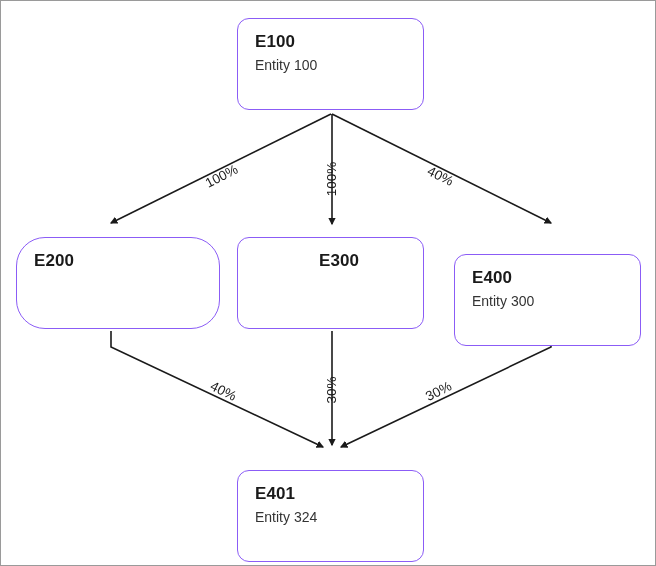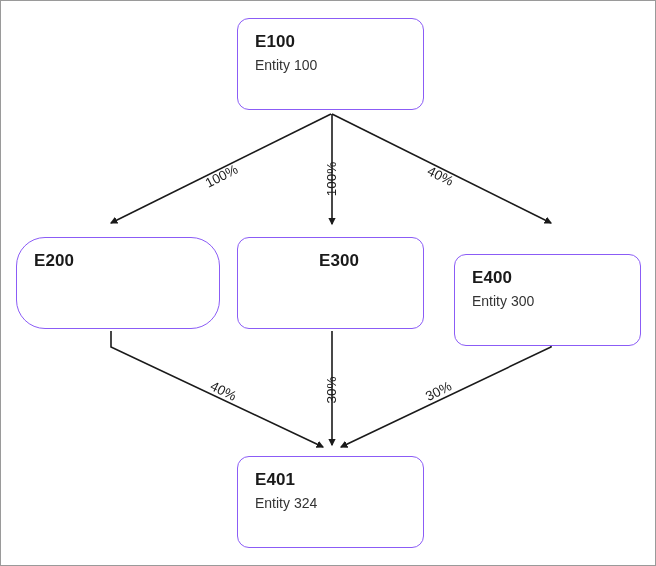--- a/index.html
+++ b/index.html
@@ -100,18 +100,18 @@
 
   <div class="node" style="left:236px; top:236px; width:187px; height:92px;text-align:center;">
     <div class="node-title">E300</div>
   </div>
 
   <div class="node" style="left:453px; top:236px; width:187px; height:92px;margin-top:17px;">
     <div class="node-title">E400</div>
     <div class="node-subtitle">Entity 300</div>
   </div>
 
-  <div class="node" style="left:236px; top:455px; width:187px; height:92px;">
+  <div class="node" style="left:236px; top:469px; width:187px; height:92px;">
     <div class="node-title">E401</div>
     <div class="node-subtitle">Entity 324</div>
   </div>
 
 </div>
 
 </body></html>

